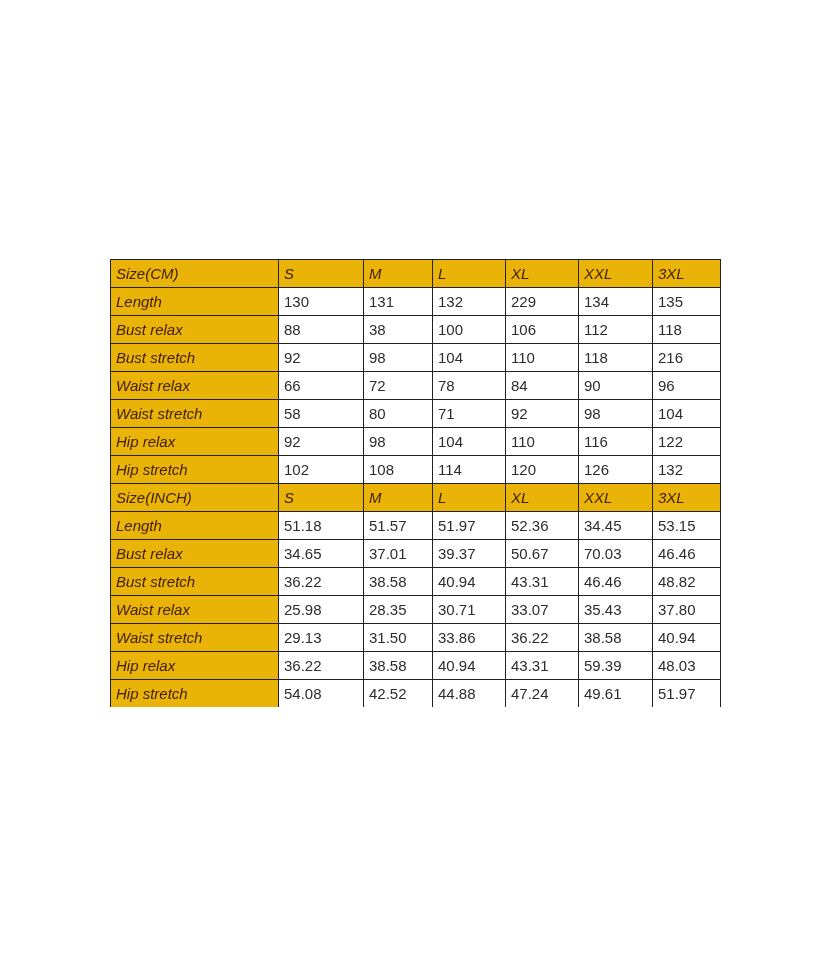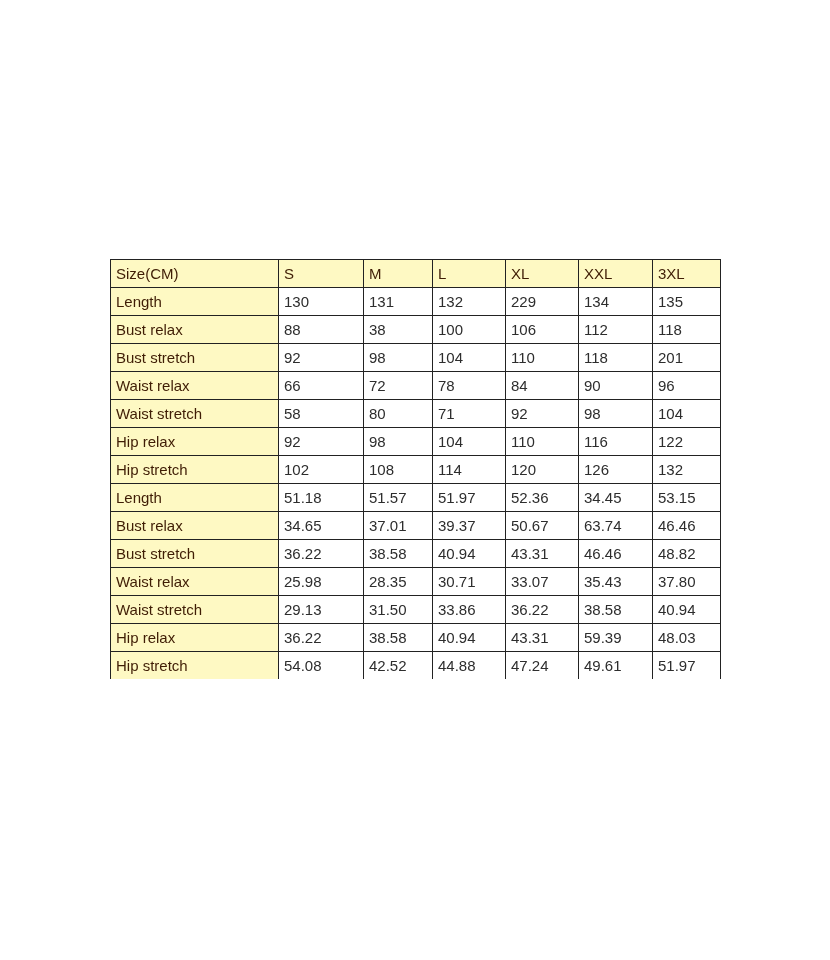--- a/index.html
+++ b/index.html
@@ -25,22 +25,23 @@
     color: #2d2d2d;
     padding: 0 2px 0 5px;
     border: 1px solid #222222;
     vertical-align: middle;
     white-space: nowrap;
     overflow: hidden;
     background: #ffffff;
   }
   table.size-table td.orange,
   table.size-table tr.hdr td {
-    background: #fef9c3;
+    background: #eab308;
     color: #3f1d05;
+    font-style: italic;
   }
   table.size-table tr:last-child td {
     border-bottom: none;
   }
   .c0 { width: 168px; }
   .c1 { width: 85px; }
   .c2 { width: 69px; }
   .c3 { width: 73px; }
   .c4 { width: 73px; }
   .c5 { width: 74px; }
@@ -89,21 +90,21 @@
       <td>112</td>
       <td>118</td>
     </tr>
     <tr>
       <td class="orange">Bust stretch</td>
       <td>92</td>
       <td>98</td>
       <td>104</td>
       <td>110</td>
       <td>118</td>
-      <td>201</td>
+      <td>216</td>
     </tr>
     <tr>
       <td class="orange">Waist relax</td>
       <td>66</td>
       <td>72</td>
       <td>78</td>
       <td>84</td>
       <td>90</td>
       <td>96</td>
     </tr>
@@ -128,36 +129,45 @@
     <tr>
       <td class="orange">Hip stretch</td>
       <td>102</td>
       <td>108</td>
       <td>114</td>
       <td>120</td>
       <td>126</td>
       <td>132</td>
     </tr>
 
+    <tr class="hdr">
+      <td>Size(INCH)</td>
+      <td>S</td>
+      <td>M</td>
+      <td>L</td>
+      <td>XL</td>
+      <td>XXL</td>
+      <td>3XL</td>
+    </tr>
     <tr>
       <td class="orange">Length</td>
       <td>51.18</td>
       <td>51.57</td>
       <td>51.97</td>
       <td>52.36</td>
       <td>34.45</td>
       <td>53.15</td>
     </tr>
     <tr>
       <td class="orange">Bust relax</td>
       <td>34.65</td>
       <td>37.01</td>
       <td>39.37</td>
       <td>50.67</td>
-      <td>63.74</td>
+      <td>70.03</td>
       <td>46.46</td>
     </tr>
     <tr>
       <td class="orange">Bust stretch</td>
       <td>36.22</td>
       <td>38.58</td>
       <td>40.94</td>
       <td>43.31</td>
       <td>46.46</td>
       <td>48.82</td>

